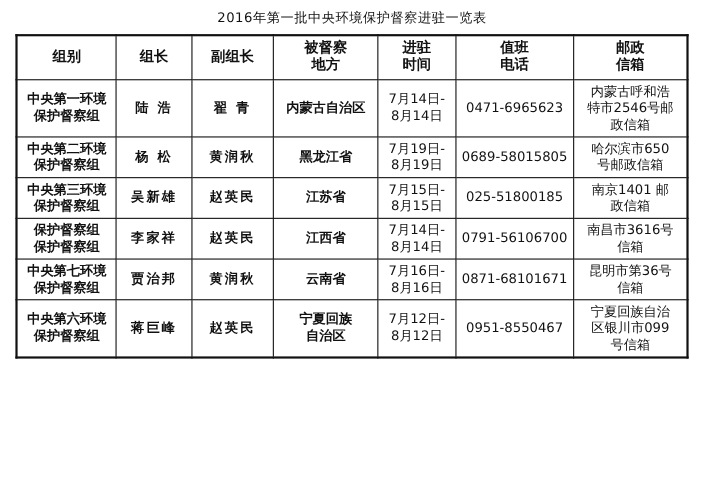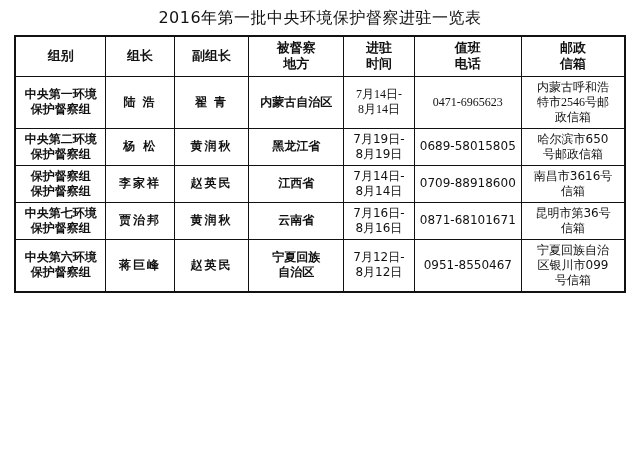--- a/index.html
+++ b/index.html
@@ -15,21 +15,21 @@
     overflow: hidden;
   }
   .page {
     width: 640px;
     height: 455px;
     position: relative;
     box-sizing: border-box;
   }
   .doc-title {
     text-align: center;
-    font-size: 16px;
+    font-size: 12px;
     color: #111;
     padding-top: 8px;
     padding-bottom: 6px;
     letter-spacing: 0.5px;
     font-weight: normal;
   }
   .table-wrap {
     padding: 0 14px;
     box-sizing: border-box;
     border-radius: 30px;
@@ -80,21 +80,21 @@
     font-size: 11.5px;
   }
   td.phone-cell {
     font-size: 12px;
   }
   td.mail-cell {
     font-size: 11.5px;
     text-align: center;
     line-height: 1.3;
   }
-  .r1 { height: 36px; font-family: Liberation Serif, serif; }
+  .r1 { height: 36px; }
   .r2 { height: 32px; padding-left: 20px; }
   .r3 { height: 26px; }
   .r4 { height: 34px; }
   .r5 { height: 62px; }
   .r6 { height: 56px; }
   .r7 { height: 34px; margin-top: 29px; }
   .r8 { height: 34px; }
 </style>
 </head>
 <body>
@@ -181,36 +181,56 @@
             <div>7月19日-</div>
             <div>8月19日</div>
           </td>
           <td class="phone-cell">0689-58015805</td>
           <td class="mail-cell">
             <div>哈尔滨市650</div>
             <div>号邮政信箱</div>
           </td>
         </tr>
 
+        <tr class="r3">
+          <td class="group-cell">
+            <div>中央第三环境</div>
+            <div>保护督察组</div>
+          </td>
+          <td class="name-cell">吴新雄</td>
+          <td class="name-cell">赵英民</td>
+          <td class="place-cell">
+            <div>江苏省</div>
+          </td>
+          <td class="time-cell">
+            <div>7月15日-</div>
+            <div>8月15日</div>
+          </td>
+          <td class="phone-cell">025-51800185</td>
+          <td class="mail-cell">
+            <div>南京1401 邮</div>
+            <div>政信箱</div>
+          </td>
+        </tr>
 
         <tr class="r4">
           <td class="group-cell">
             <div>保护督察组</div>
             <div>保护督察组</div>
           </td>
           <td class="name-cell">李家祥</td>
           <td class="name-cell">赵英民</td>
           <td class="place-cell">
             <div>江西省</div>
           </td>
           <td class="time-cell">
             <div>7月14日-</div>
             <div>8月14日</div>
           </td>
-          <td class="phone-cell">0709-88918600</td>
+          <td class="phone-cell">0791-56106700</td>
           <td class="mail-cell">
             <div>南昌市3616号</div>
             <div>信箱</div>
           </td>
         </tr>
 
 
 
         <tr class="r7">
           <td class="group-cell">

